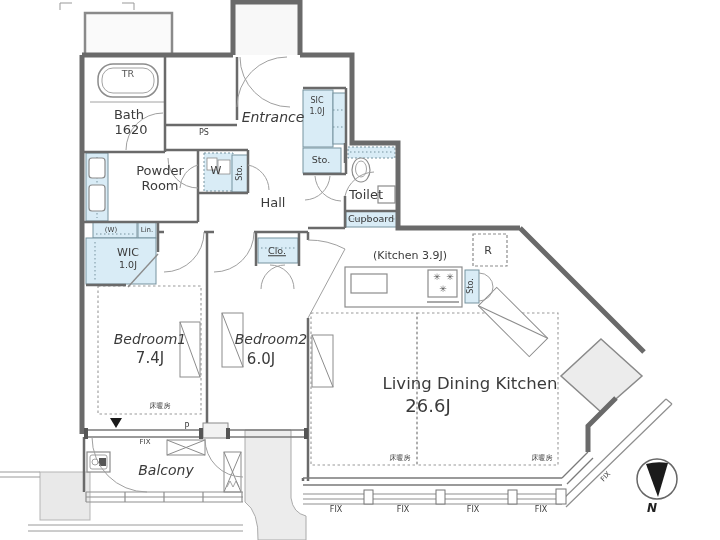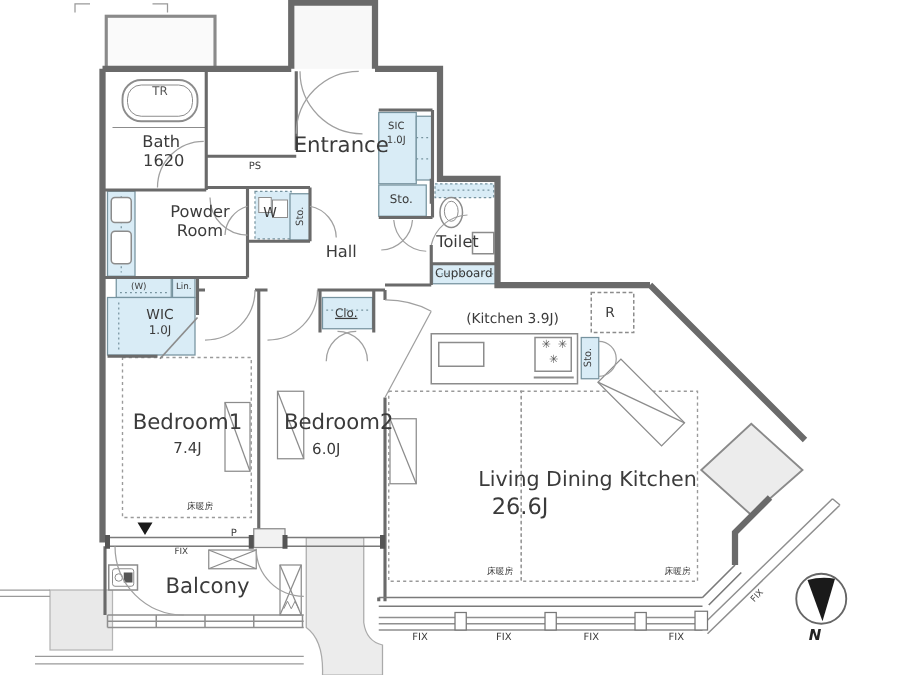--- a/index.html
+++ b/index.html
@@ -7,22 +7,22 @@
         font-family:"DejaVu Sans","Liberation Sans",sans-serif;color:#3b3b3b;}
   .plan svg{position:absolute;left:0;top:0;}
   .lbl{position:absolute;transform:translate(-50%,-50%);white-space:nowrap;line-height:1;color:#3b3b3b;}
   .rot{transform:translate(-50%,-50%) rotate(-90deg);}
   .rfix{transform:translate(-50%,-50%) rotate(-47deg);}
   .xxs{font-size:7px;}
   .xs{font-size:8px;}
   .s{font-size:9.5px;}
   .m{font-size:11px;}
   .l{font-size:13px;}
-  .xl{font-size:17px;}
-  .xl17{font-size:12px;}
+  .xl{font-size:14px;font-style:italic;}
+  .xl17{font-size:15px;}
   .xxl{font-size:16.5px;}
   .xxl18{font-size:18px;}
   .wbg{background:#fff;padding:0 2px;}
   .north{font-size:12px;font-weight:bold;font-style:italic;color:#222;}
   .burner{font-size:9px;color:#555;}
 </style>
 </head>
 <body>
 
 <div class="plan">
@@ -201,21 +201,21 @@
   <div class="lbl s" style="left:128px;top:265px;">1.0J</div>
   <div class="lbl s" style="left:277px;top:251px;text-decoration:underline;">Clo.</div>
   <div class="lbl xl" style="left:150px;top:339px;">Bedroom1</div>
   <div class="lbl xl17" style="left:150px;top:358px;">7.4J</div>
   <div class="lbl xl" style="left:261px;top:339px;padding-left:20px;">Bedroom2</div>
   <div class="lbl xl17" style="left:261px;top:359px;">6.0J</div>
   <div class="lbl m" style="left:410px;top:255px;">(Kitchen 3.9J)</div>
   <div class="lbl m" style="left:488px;top:250px;">R</div>
   <div class="lbl xs rot" style="left:471px;top:286px;">Sto.</div>
   <div class="lbl xxl" style="left:438px;top:384px;margin-left:32px;">Living Dining Kitchen</div>
-  <div class="lbl xxl18" style="left:416px;top:406px;text-align:center;">26.6J</div>
+  <div class="lbl xxl18" style="left:428px;top:406px;text-align:center;">26.6J</div>
   <div class="lbl xxs wbg" style="left:160px;top:406px;">床暖房</div>
   <div class="lbl xxs wbg" style="left:400px;top:458px;">床暖房</div>
   <div class="lbl xxs wbg" style="left:542px;top:458px;">床暖房</div>
   <div class="lbl xl" style="left:166px;top:470px;">Balcony</div>
   <div class="lbl xs" style="left:187px;top:427px;">P</div>
   <div class="lbl xxs" style="left:145px;top:442px;">FIX</div>
   <div class="lbl xs" style="left:336px;top:510px;">FIX</div>
   <div class="lbl xs" style="left:403px;top:510px;">FIX</div>
   <div class="lbl xs" style="left:473px;top:510px;">FIX</div>
   <div class="lbl xs" style="left:541px;top:510px;">FIX</div>

